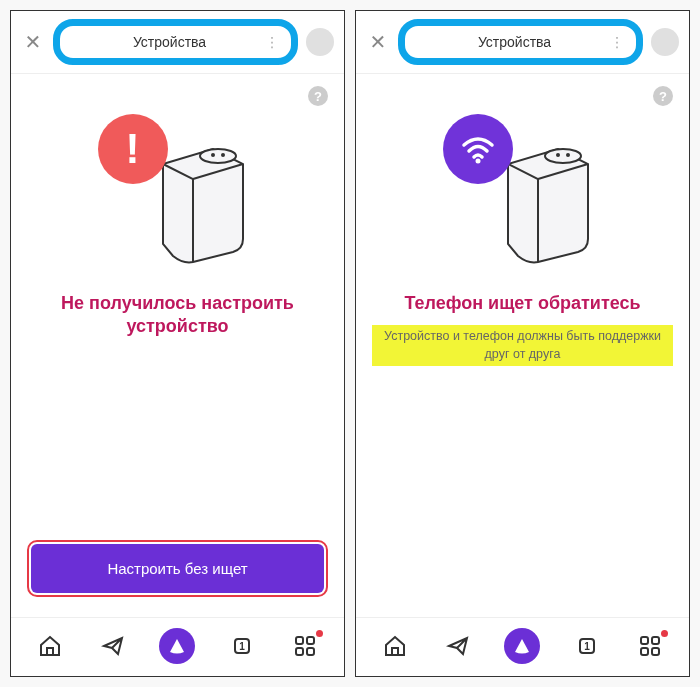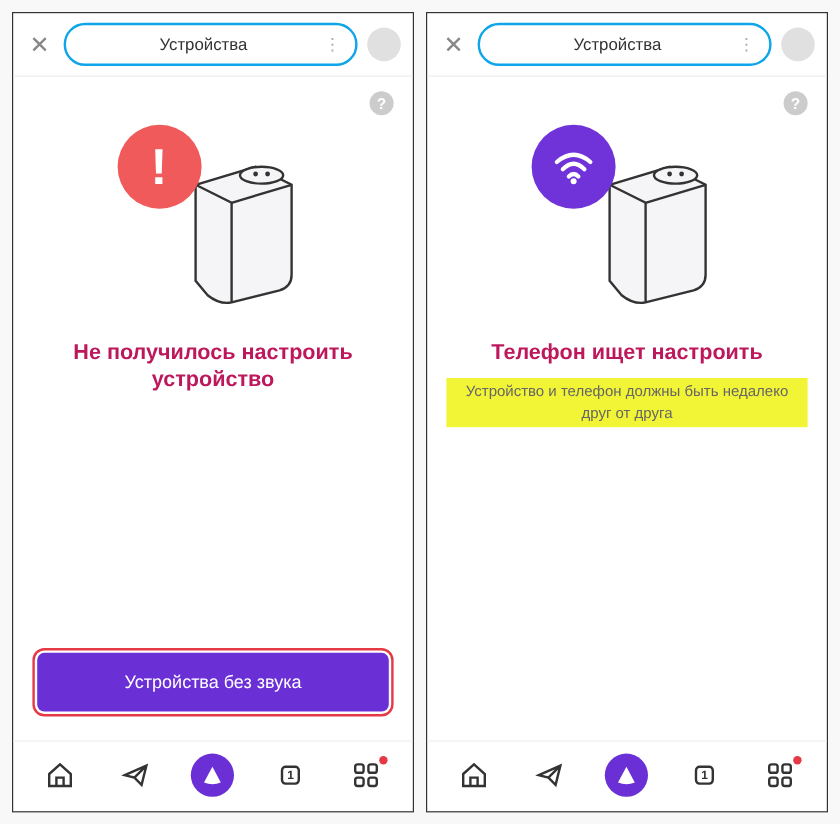--- a/index.html
+++ b/index.html
@@ -31,21 +31,21 @@
     .close-x {
       font-size: 20px;
       color: #888;
       cursor: pointer;
       width: 24px;
       text-align: center;
     }
     .title-pill {
       flex: 1;
       background: #fff;
-      border: 2px solid #0ea5e9;
+      border: 7px solid #0ea5e9;
       border-radius: 20px;
       padding: 8px 14px;
       text-align: center;
       font-size: 14px;
       color: #333;
       display: flex;
       align-items: center;
       justify-content: space-between;
     }
     .title-text { flex: 1; text-align: center; }
@@ -207,21 +207,21 @@
         <path d="M 20 20 L 70 5 L 100 20 L 100 95 Q 100 105 90 108 L 50 118 Q 40 120 30 112 L 20 100 Z" fill="#f5f5f7" stroke="#333" stroke-width="2"></path>
         <path d="M 20 20 L 50 35 L 50 118" fill="none" stroke="#333" stroke-width="2"></path>
         <path d="M 50 35 L 100 20" fill="none" stroke="#333" stroke-width="2"></path>
         <ellipse cx="75" cy="12" rx="18" ry="7" fill="#f5f5f7" stroke="#333" stroke-width="2"></ellipse>
         <circle cx="70" cy="11" r="2" fill="#333"></circle>
         <circle cx="80" cy="11" r="2" fill="#333"></circle>
       </svg>
     </div>
     <div class="heading">Не получилось настроить устройство</div>
     <div class="spacer"></div>
-    <button class="primary-btn">Устройства без звука</button>
+    <button class="primary-btn">Настроить без ищет</button>
   </div>
   <div class="bottom-nav">
     <div class="nav-item">
       <svg width="24" height="24" viewBox="0 0 24 24" fill="none" stroke="#333" stroke-width="2">
           <path d="M3 11 L12 3 L21 11 L21 21 L3 21 Z M9 21 L9 14 L15 14 L15 21"></path>
         </svg>
     </div>
     <div class="nav-item">
       <svg width="24" height="24" viewBox="0 0 24 24" fill="none" stroke="#333" stroke-width="2">
           <path d="M3 12 L21 4 L17 20 L11 14 L3 12 Z M11 14 L21 4"></path>
@@ -272,22 +272,22 @@
       </div>
       <svg class="device-svg" width="110" height="120" viewBox="0 0 110 120">
         <path d="M 20 20 L 70 5 L 100 20 L 100 95 Q 100 105 90 108 L 50 118 Q 40 120 30 112 L 20 100 Z" fill="#f5f5f7" stroke="#333" stroke-width="2"></path>
         <path d="M 20 20 L 50 35 L 50 118" fill="none" stroke="#333" stroke-width="2"></path>
         <path d="M 50 35 L 100 20" fill="none" stroke="#333" stroke-width="2"></path>
         <ellipse cx="75" cy="12" rx="18" ry="7" fill="#f5f5f7" stroke="#333" stroke-width="2"></ellipse>
         <circle cx="70" cy="11" r="2" fill="#333"></circle>
         <circle cx="80" cy="11" r="2" fill="#333"></circle>
       </svg>
     </div>
-    <div class="heading">Телефон ищет настроить</div>
-    <div class="subtext highlighted">Устройство и телефон должны быть недалеко друг от друга</div>
+    <div class="heading">Телефон ищет обратитесь</div>
+    <div class="subtext highlighted">Устройство и телефон должны быть поддержки друг от друга</div>
     <div class="spacer"></div>
   </div>
   <div class="bottom-nav">
     <div class="nav-item">
       <svg width="24" height="24" viewBox="0 0 24 24" fill="none" stroke="#333" stroke-width="2">
           <path d="M3 11 L12 3 L21 11 L21 21 L3 21 Z M9 21 L9 14 L15 14 L15 21"></path>
         </svg>
     </div>
     <div class="nav-item">
       <svg width="24" height="24" viewBox="0 0 24 24" fill="none" stroke="#333" stroke-width="2">

